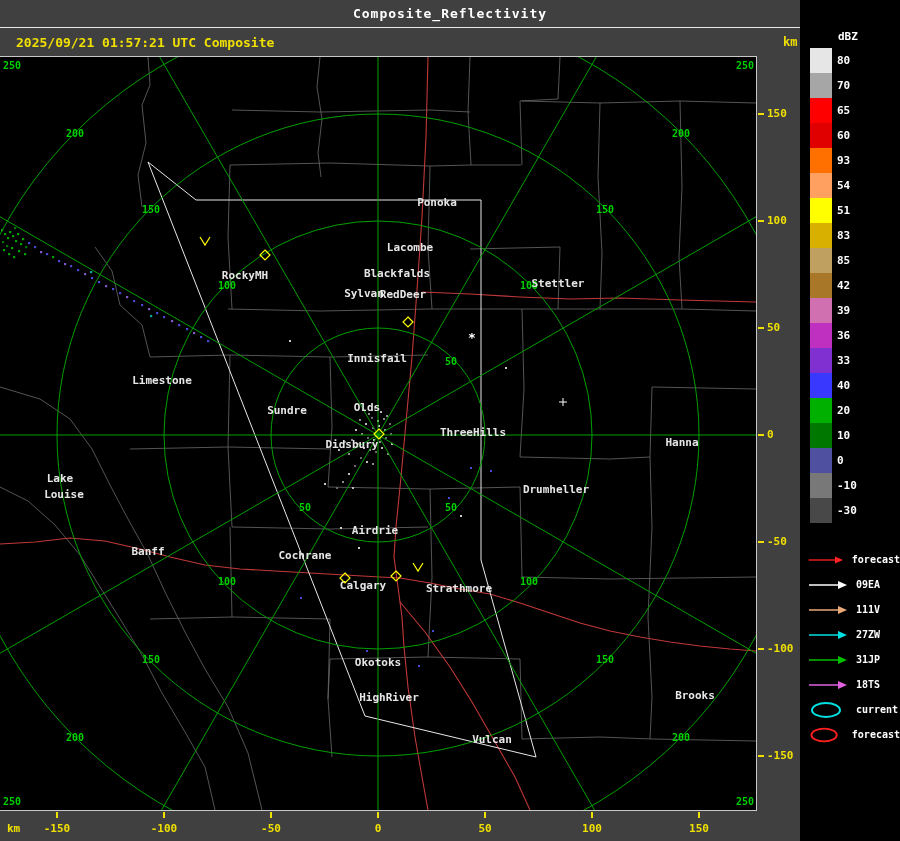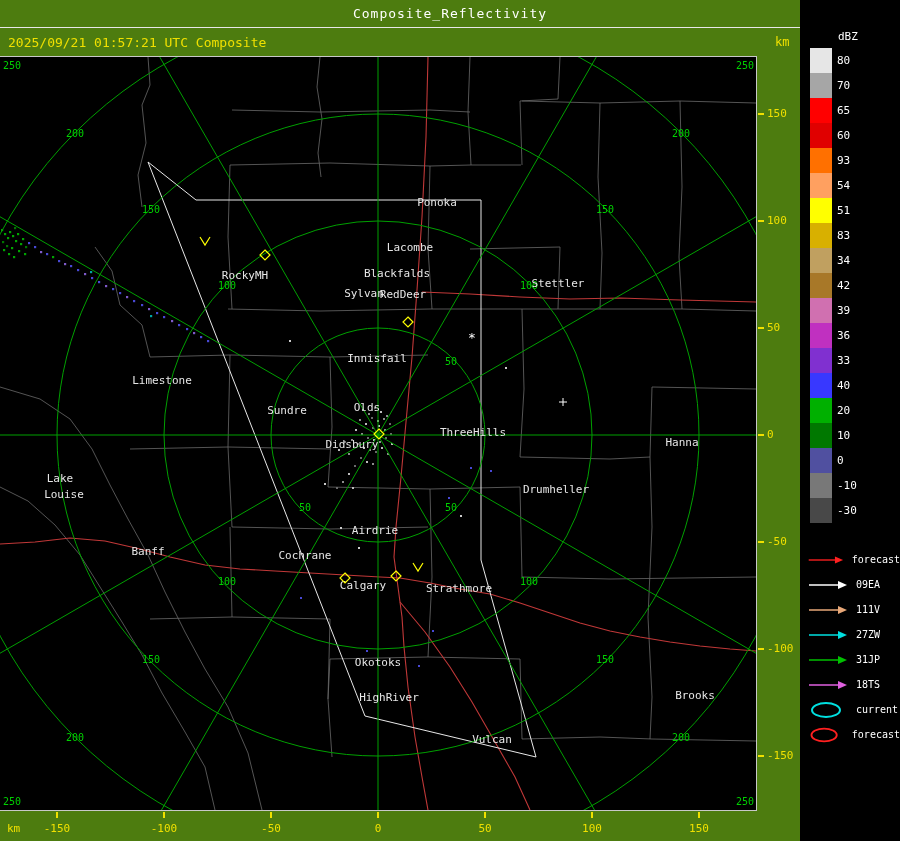--- a/index.html
+++ b/index.html
@@ -1,20 +1,20 @@
 <!DOCTYPE html>
 <html><head>
 <meta charset="utf-8">
 <style>
   html,body{margin:0;padding:0;background:#000;width:900px;height:841px;overflow:hidden;
     font-family:"DejaVu Sans Mono","Liberation Mono",monospace;}
-  #app{position:relative;width:900px;height:841px;background:#4d7c0f;}
+  #app{position:relative;width:900px;height:841px;background:#404040;font-weight:bold;}
   .title-bar{position:absolute;left:0;top:0;width:900px;height:27px;border-bottom:1px solid #e8e8e8;
     color:#ffffff;text-align:center;line-height:27px;font-size:13px;letter-spacing:1px;}
-  .header-row{position:absolute;left:0;top:28px;width:874px;height:28px;padding-left:15px;}
+  .header-row{position:absolute;left:8px;top:28px;width:874px;height:28px;padding-left:15px;}
   .ts{position:absolute;left:8px;top:7px;font-size:13px;color:#f0e000;}
   .km-right{position:absolute;left:775px;top:7px;font-size:12px;color:#f0e000;}
   #map-wrap{position:absolute;left:0;top:56px;width:756px;height:753px;
     border-top:1px solid #c8c8c8;border-bottom:1px solid #c8c8c8;border-right:1px solid #c8c8c8;
     box-sizing:content-box;background:#000;}
   svg#map{display:block;width:756px;height:753px;background:#000;}
   #right-axis{position:absolute;left:758px;top:57px;width:42px;height:753px;}
   .ra-tick{position:absolute;left:0;width:6px;height:2px;background:#f0e000;}
   .ra-label{position:absolute;left:9px;font-size:11px;color:#f0e000;}
   #bottom-axis{position:absolute;left:0;top:811px;width:800px;height:30px;}
@@ -330,21 +330,21 @@
         <div class="cb-row">
           <div class="cb-swatch" style="background: rgb(255, 255, 0);"></div>
           <span class="cb-label">51</span>
         </div>
         <div class="cb-row">
           <div class="cb-swatch" style="background: rgb(216, 176, 0);"></div>
           <span class="cb-label">83</span>
         </div>
         <div class="cb-row">
           <div class="cb-swatch" style="background: rgb(192, 160, 96);"></div>
-          <span class="cb-label">34</span>
+          <span class="cb-label">85</span>
         </div>
         <div class="cb-row">
           <div class="cb-swatch" style="background: rgb(168, 120, 40);"></div>
           <span class="cb-label">42</span>
         </div>
         <div class="cb-row">
           <div class="cb-swatch" style="background: rgb(208, 112, 176);"></div>
           <span class="cb-label">39</span>
         </div>
         <div class="cb-row">

